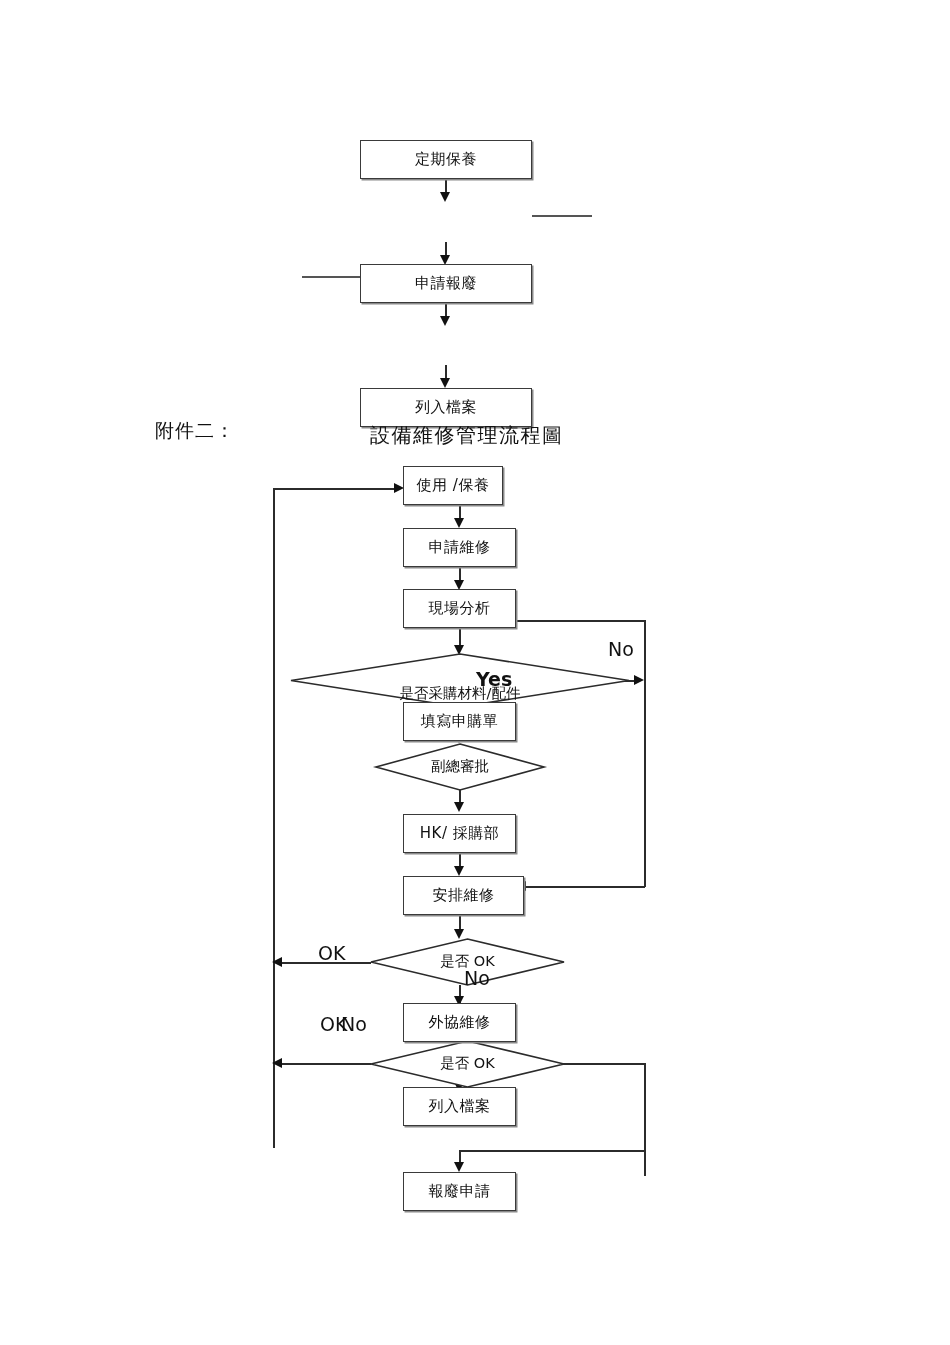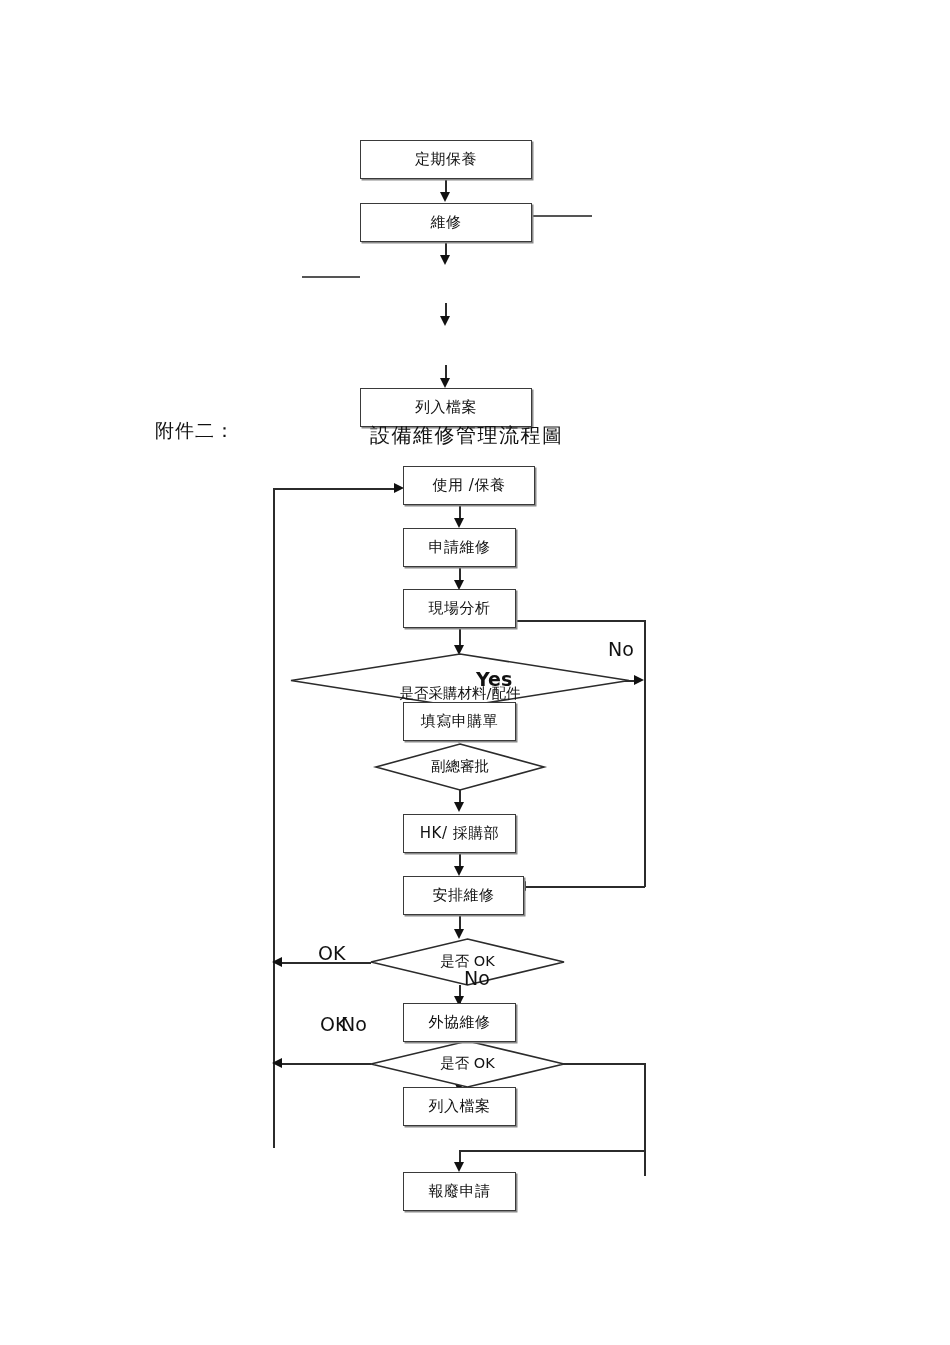--- a/index.html
+++ b/index.html
@@ -110,29 +110,29 @@
 
 <div id="canvas">
 
   <div class="node" style="left:360px; top:140px; width:172px; height:39px;">
     <span>定期保養</span>
   </div>
 
   <div class="vline" style="left:445px; top:179px; height:16px;"></div>
   <div class="arrow-down" style="left:440px; top:192px;"></div>
 
-  <div class="node" style="left:360px; top:203px; width:172px; height:39px;">
-    <span>維修</span>
-  </div>
 
   <div class="hline thin" style="left:532px; top:215px; width:60px;"></div>
 
   <div class="vline" style="left:445px; top:242px; height:16px;"></div>
   <div class="arrow-down" style="left:440px; top:255px;"></div>
 
+  <div class="node" style="left:360px; top:264px; width:172px; height:39px;">
+    <span>申請報廢</span>
+  </div>
 
   <div class="hline thin" style="left:302px; top:276px; width:58px;"></div>
 
   <div class="vline" style="left:445px; top:303px; height:16px;"></div>
   <div class="arrow-down" style="left:440px; top:316px;"></div>
 
 
   <div class="vline" style="left:445px; top:365px; height:16px;"></div>
   <div class="arrow-down" style="left:440px; top:378px;"></div>
 
@@ -142,21 +142,21 @@
 
   <div class="doc-text" id="attachment-label" style="left:155px; top:418px;">附件二：</div>
 
   <div class="doc-text" id="chart-title" style="left:370px; top:422px;">設備維修管理流程圖</div>
 
   <div class="vline" style="left:273px; top:488px; height:660px;"></div>
 
   <div class="hline" style="left:273px; top:488px; width:127px;"></div>
   <div class="arrow-right" style="left:394px; top:483px;"></div>
 
-  <div class="node" style="left:403px; top:466px; width:132px; height:39px;">
+  <div class="node" style="left:403px; top:466px; width:100px; height:39px;">
     <span>使用 /保養</span>
   </div>
 
   <div class="vline" style="left:459px; top:505px; height:16px;"></div>
   <div class="arrow-down" style="left:454px; top:518px;"></div>
 
   <div class="node" style="left:403px; top:528px; width:113px; height:39px;">
     <span>申請維修</span>
   </div>
 

